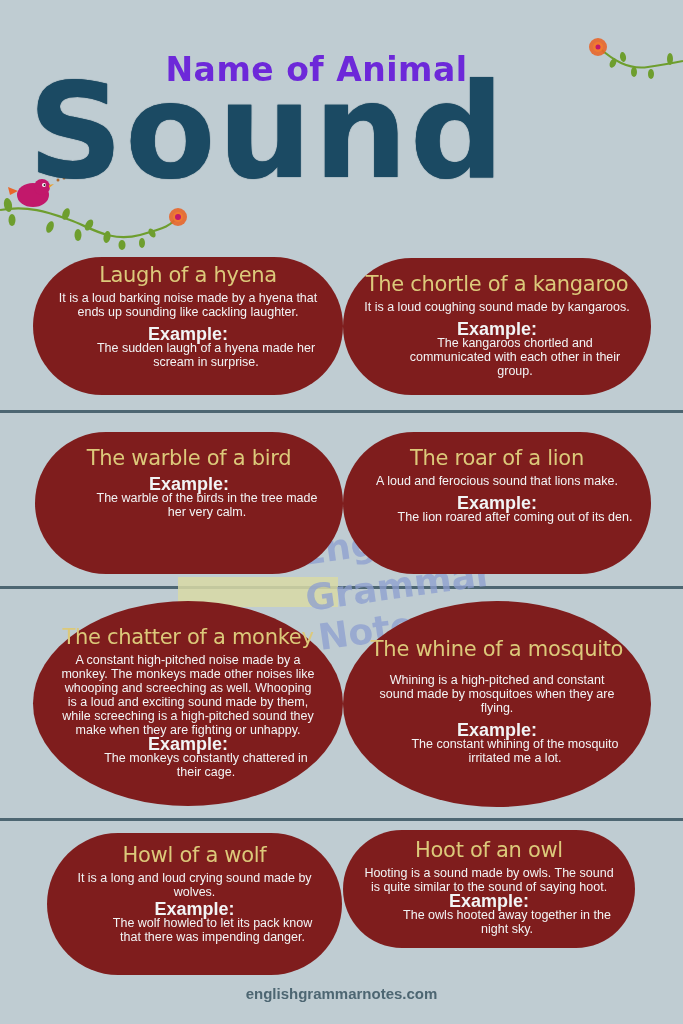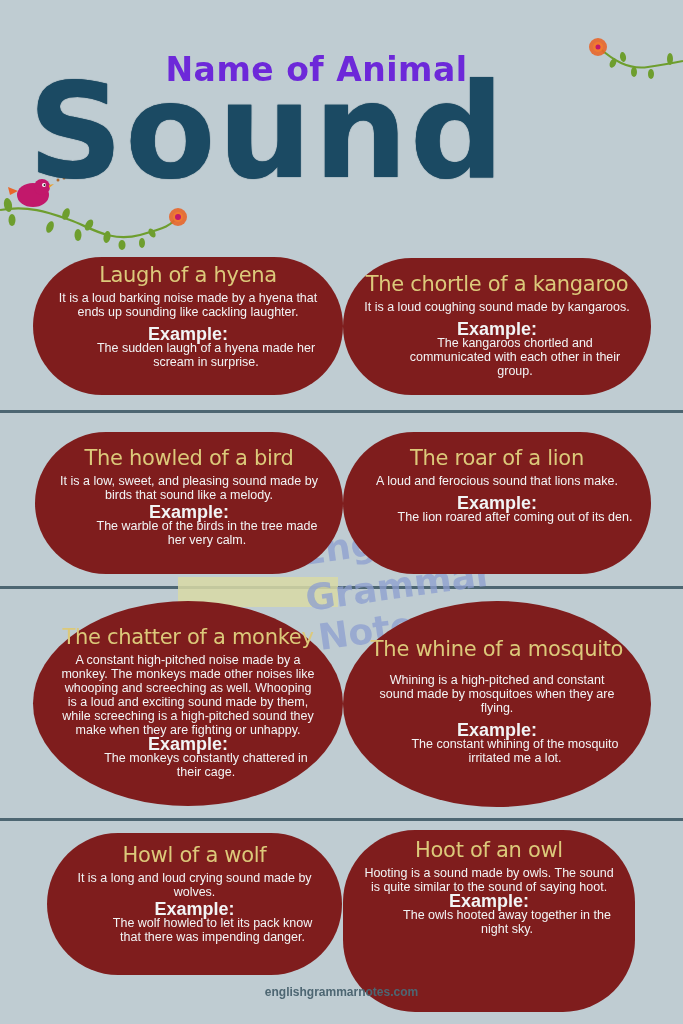--- a/index.html
+++ b/index.html
@@ -86,21 +86,21 @@
     color: #f2f4f5;
     margin-left: 36px;
   }
   .gap { height: 8px; }
   .gap-sm { height: 3px; }
 
   .footer {
     position: absolute; left: 0; width: 683px; top: 985px;
     text-align: center;
     font-family: "Liberation Sans", sans-serif; font-weight: bold;
-    font-size: 12px; color: #4d6672;
+    font-size: 15px; color: #4d6672;
   }
 </style>
 </head>
 <body>
 
 <div class="page">
 
   <svg class="deco" style="left:0;top:165px" width="195" height="85" viewBox="0 0 195 85">
     <path d="M0 45 C30 40, 50 48, 70 55 S110 78, 140 70 S170 60, 178 52" stroke="#6e9e2e" stroke-width="2.2" fill="none"></path>
     <ellipse cx="8" cy="40" rx="4" ry="7" fill="#6e9e2e" transform="rotate(-10 8 40)"></ellipse>
@@ -167,22 +167,21 @@
 
   <div class="card" style="left:343px;top:258px;width:308px;height:137px;padding-top:14px;border-radius:70px">
     <div class="card-title">The chortle of a kangaroo</div>
     <div class="card-desc">It is a loud coughing sound made by kangaroos.</div>
     <div class="gap"></div>
     <div class="card-ex-label">Example:</div>
     <div class="card-ex">The kangaroos chortled and communicated with each other in their group.</div>
   </div>
 
   <div class="card" style="left:35px;top:432px;width:308px;height:142px;padding-top:14px;border-radius:72px">
-    <div class="card-title">The howled of a bird</div>
-    <div class="card-desc">It is a low, sweet, and pleasing sound made by birds that sound like a melody.</div>
+    <div class="card-title">The warble of a bird</div>
     <div class="gap-sm"></div>
     <div class="card-ex-label">Example:</div>
     <div class="card-ex">The warble of the birds in the tree made her very calm.</div>
   </div>
 
   <div class="card" style="left:343px;top:432px;width:308px;height:142px;padding-top:14px;border-radius:72px">
     <div class="card-title">The roar of a lion</div>
     <div class="card-desc">A loud and ferocious sound that lions make.</div>
     <div class="gap"></div>
     <div class="card-ex-label">Example:</div>
@@ -206,21 +205,21 @@
   </div>
 
   <div class="card" style="left:47px;top:833px;width:295px;height:142px;padding-top:10px;border-radius:72px">
     <div class="card-title">Howl of a wolf</div>
     <div class="card-desc">It is a long and loud crying sound made by wolves.</div>
     <div class="gap-sm"></div>
     <div class="card-ex-label">Example:</div>
     <div class="card-ex">The wolf howled to let its pack know that there was impending danger.</div>
   </div>
 
-  <div class="card" style="left:343px;top:830px;width:292px;height:182px;padding-top:8px;border-radius:72px">
+  <div class="card" style="left:343px;top:830px;width:292px;height:118px;padding-top:8px;border-radius:72px">
     <div class="card-title">Hoot of an owl</div>
     <div class="card-desc">Hooting is a sound made by owls. The sound is quite similar to the sound of saying hoot.</div>
     <div class="card-ex-label">Example:</div>
     <div class="card-ex">The owls hooted away together in the night sky.</div>
   </div>
 
   <div class="footer">englishgrammarnotes.com</div>
 </div>
 
 </body></html>

